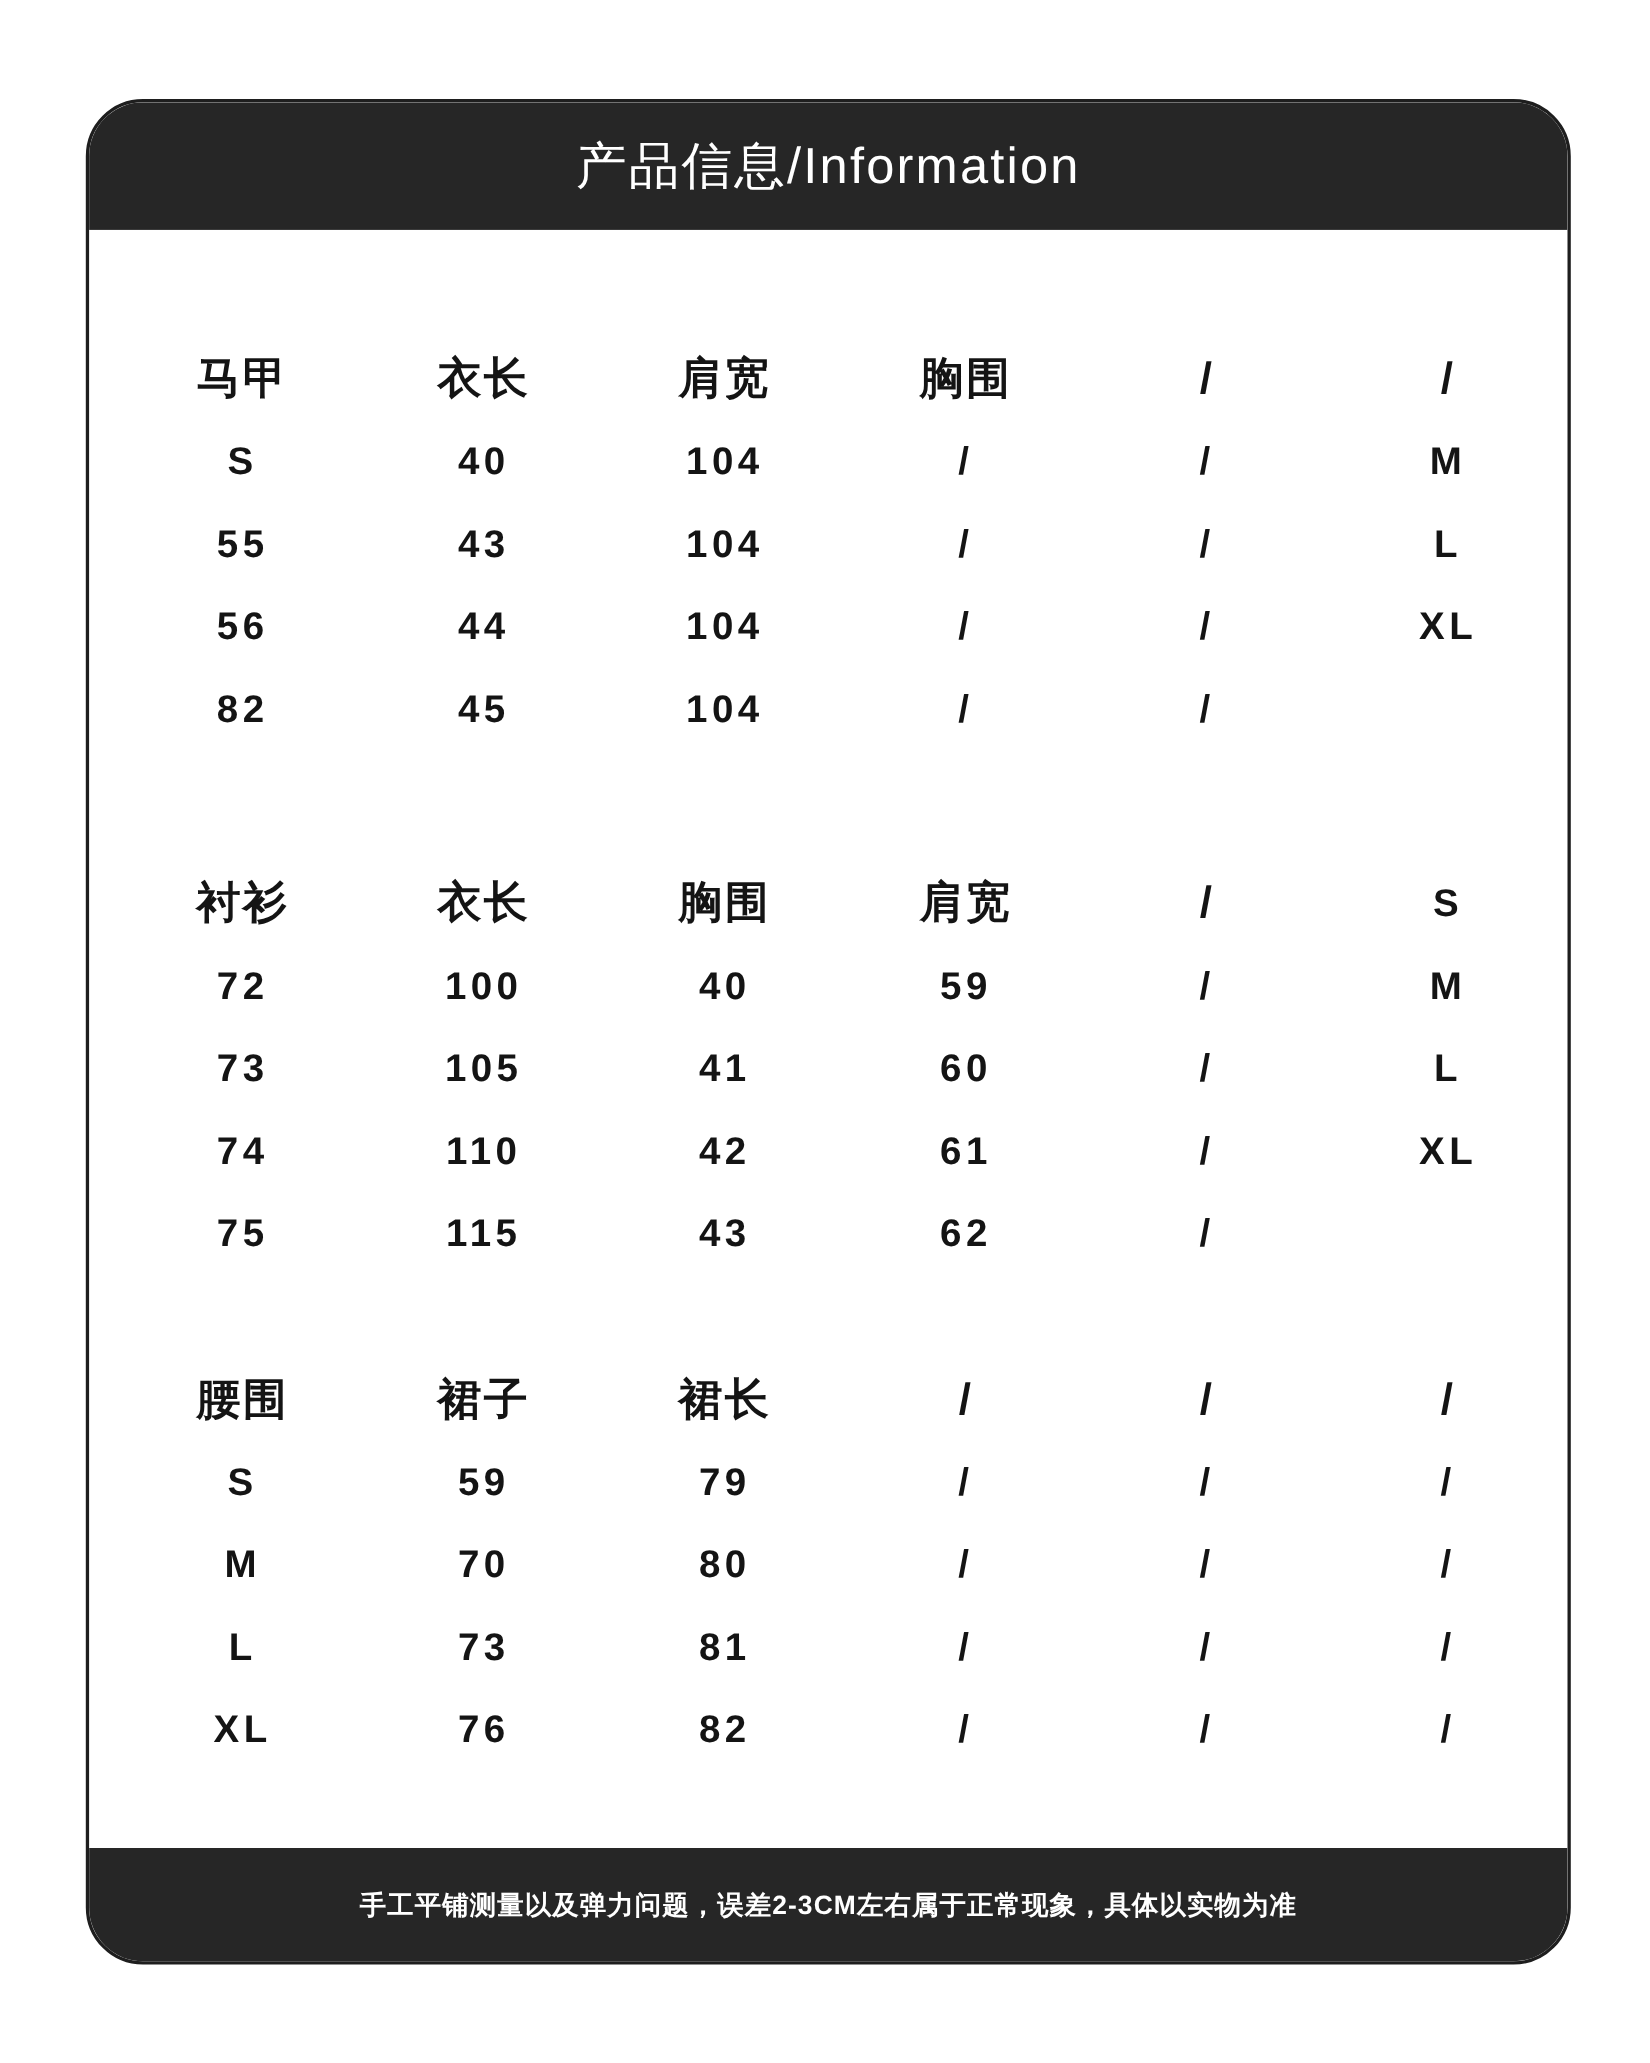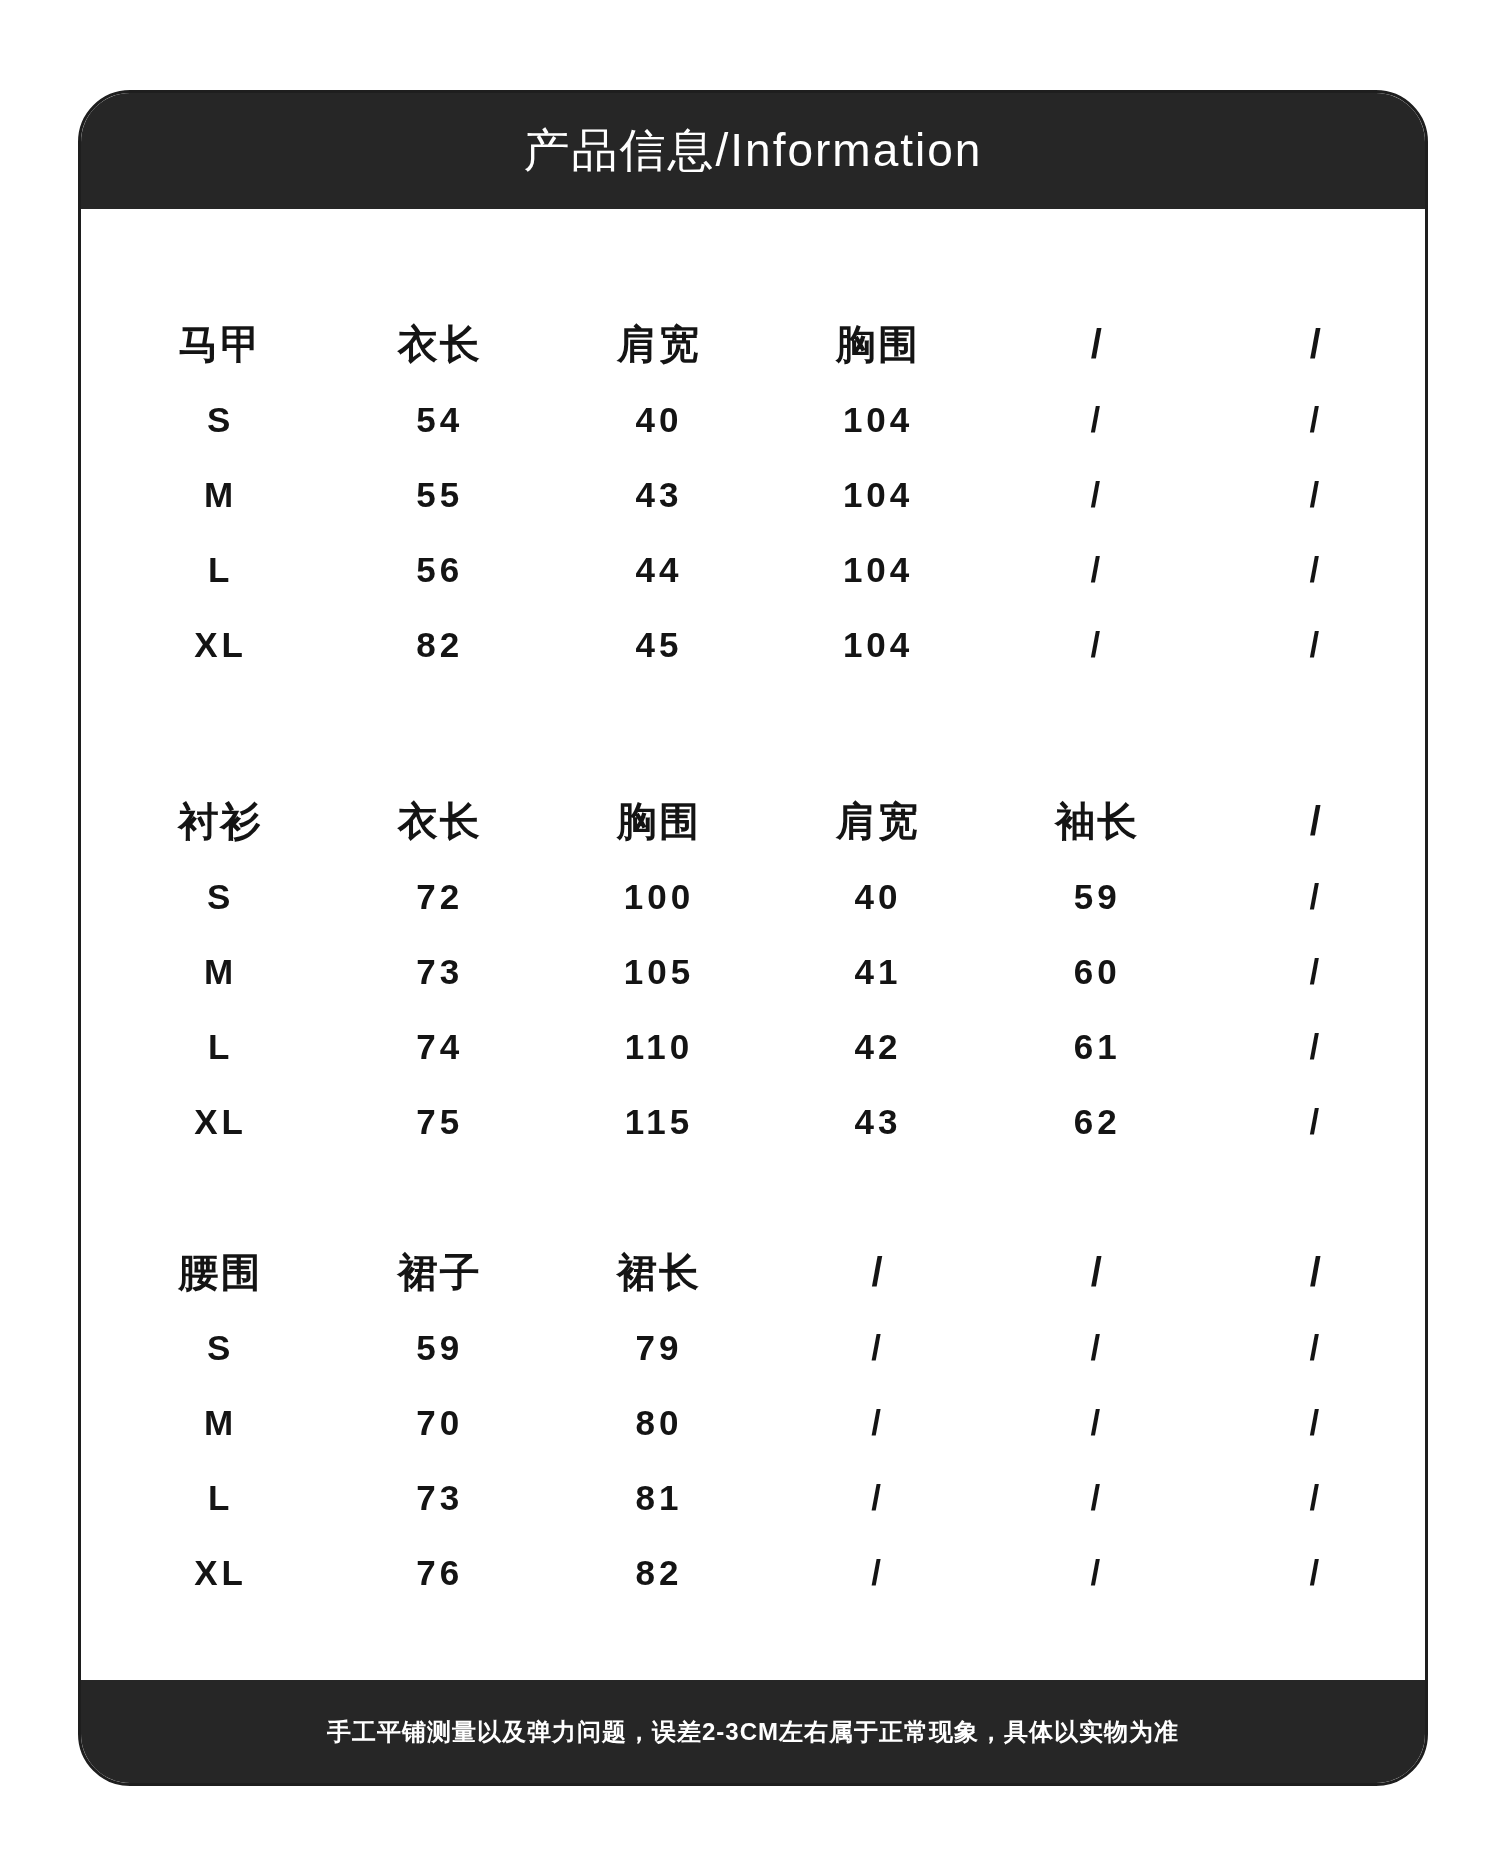--- a/index.html
+++ b/index.html
@@ -101,21 +101,20 @@
 
     <div class="card-body">
       <div class="size-table table-gap-1">
           <div class="cell head">马甲</div>
           <div class="cell head">衣长</div>
           <div class="cell head">肩宽</div>
           <div class="cell head">胸围</div>
           <div class="cell head">/</div>
           <div class="cell head">/</div>
           <div class="cell data">S</div>
-          <div class="cell data">54</div>
           <div class="cell data">40</div>
           <div class="cell data">104</div>
           <div class="cell data">/</div>
           <div class="cell data">/</div>
           <div class="cell data">M</div>
           <div class="cell data">55</div>
           <div class="cell data">43</div>
           <div class="cell data">104</div>
           <div class="cell data">/</div>
           <div class="cell data">/</div>
@@ -130,21 +129,20 @@
           <div class="cell data">45</div>
           <div class="cell data">104</div>
           <div class="cell data">/</div>
           <div class="cell data">/</div>
         </div>
       <div class="size-table table-gap-2">
           <div class="cell head">衬衫</div>
           <div class="cell head">衣长</div>
           <div class="cell head">胸围</div>
           <div class="cell head">肩宽</div>
-          <div class="cell head">袖长</div>
           <div class="cell head">/</div>
           <div class="cell data">S</div>
           <div class="cell data">72</div>
           <div class="cell data">100</div>
           <div class="cell data">40</div>
           <div class="cell data">59</div>
           <div class="cell data">/</div>
           <div class="cell data">M</div>
           <div class="cell data">73</div>
           <div class="cell data">105</div>

